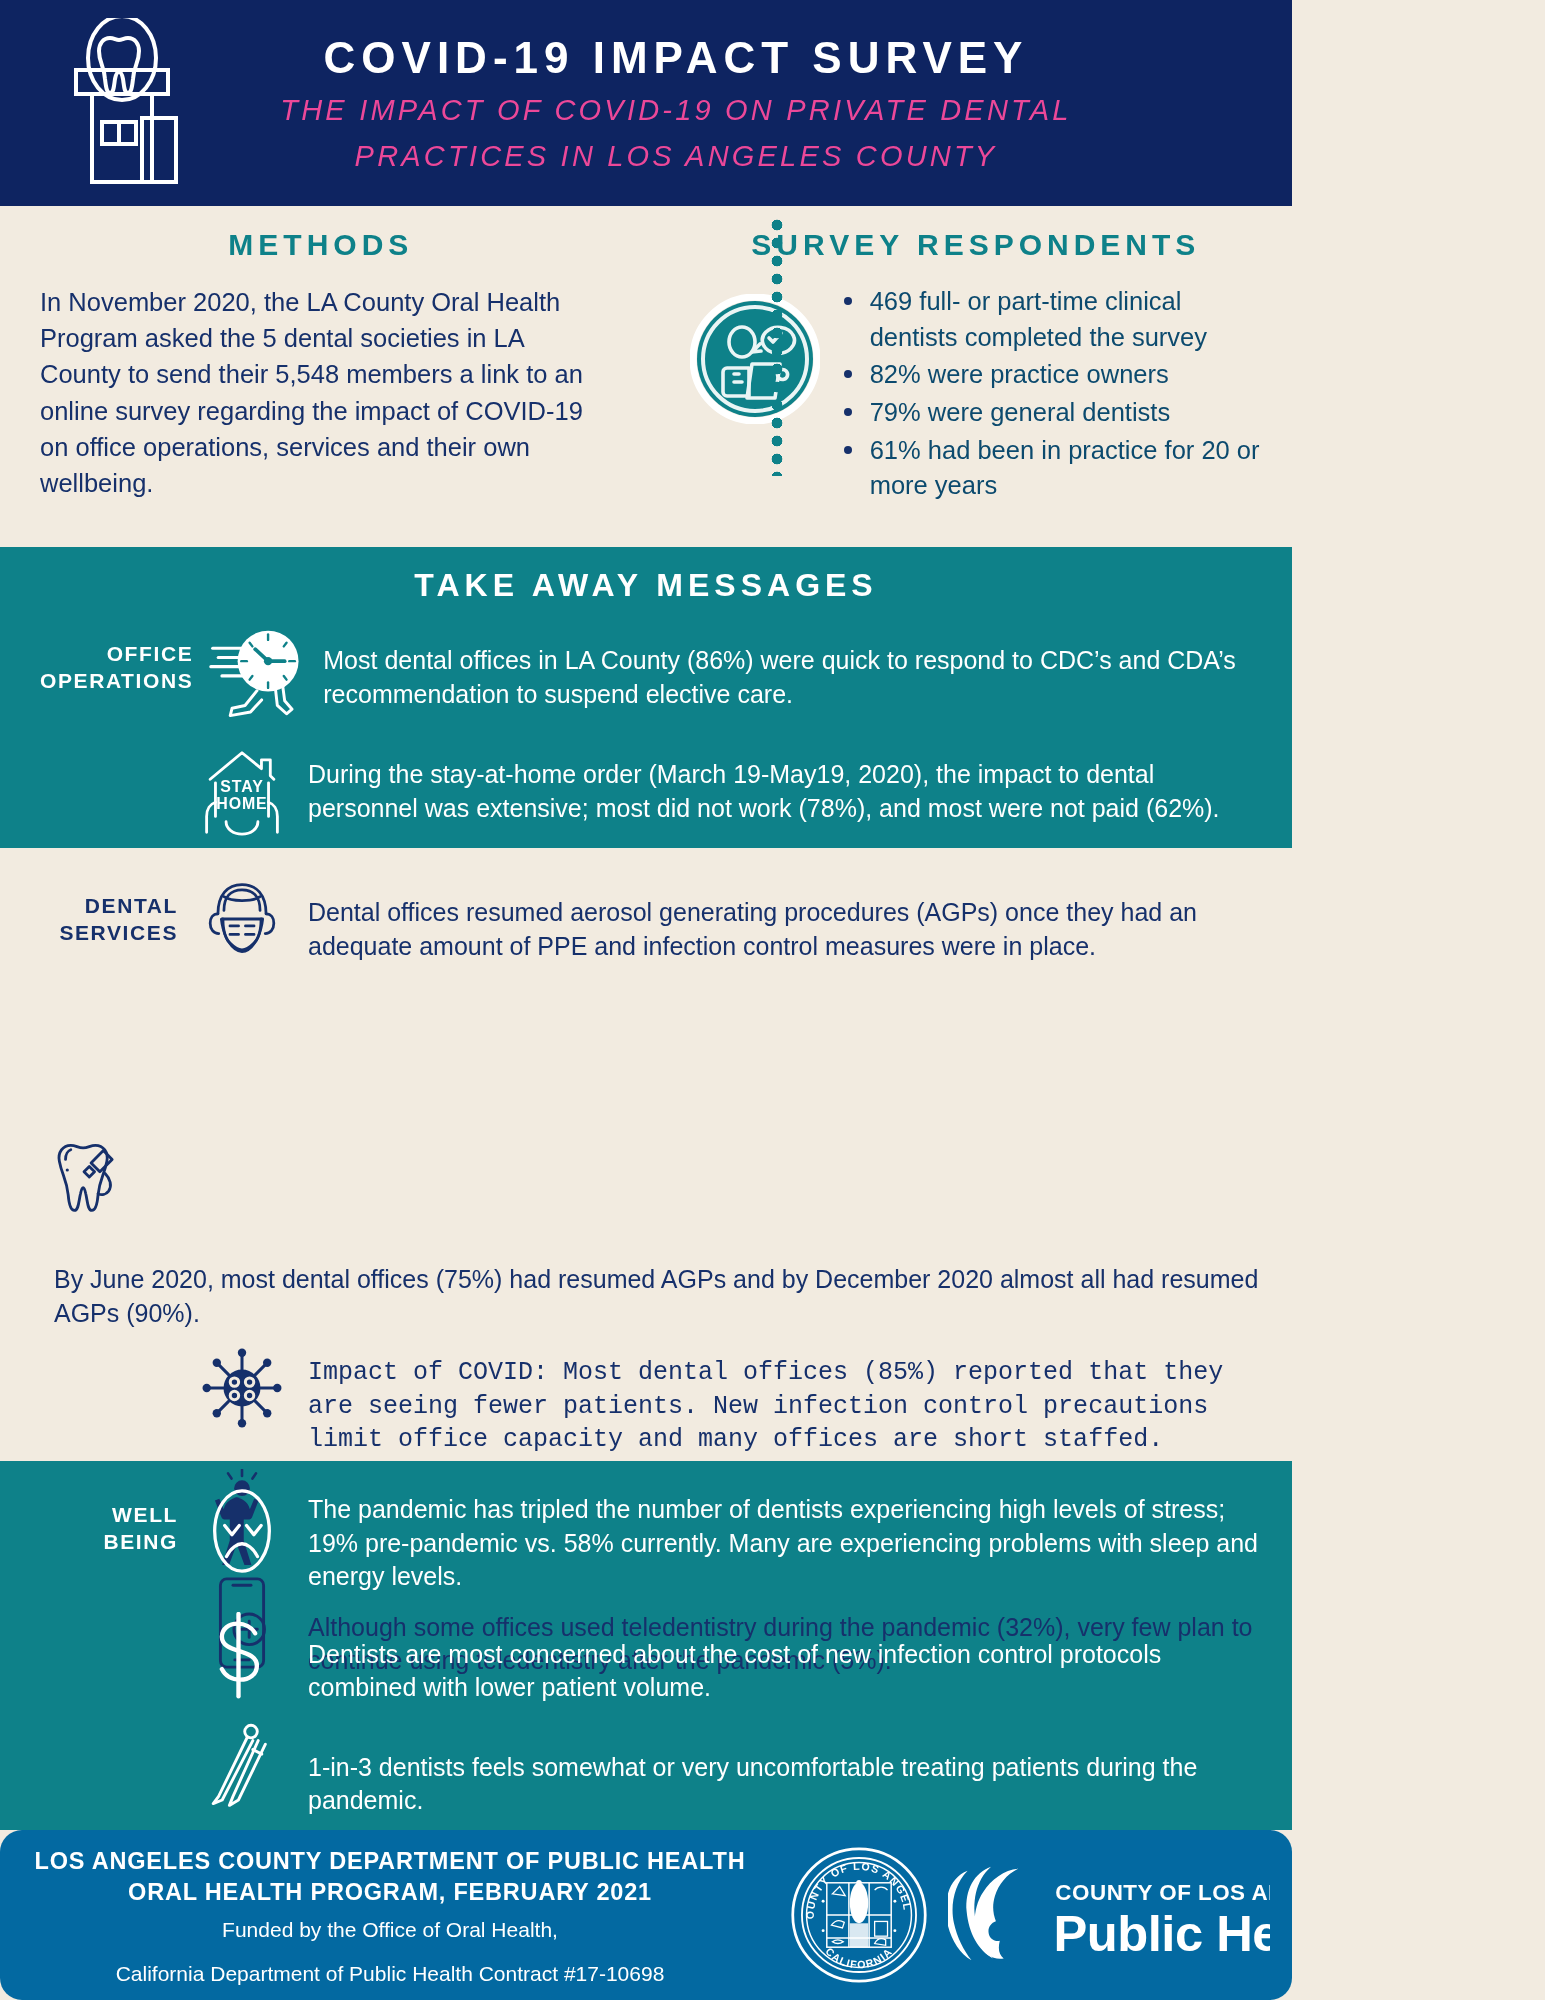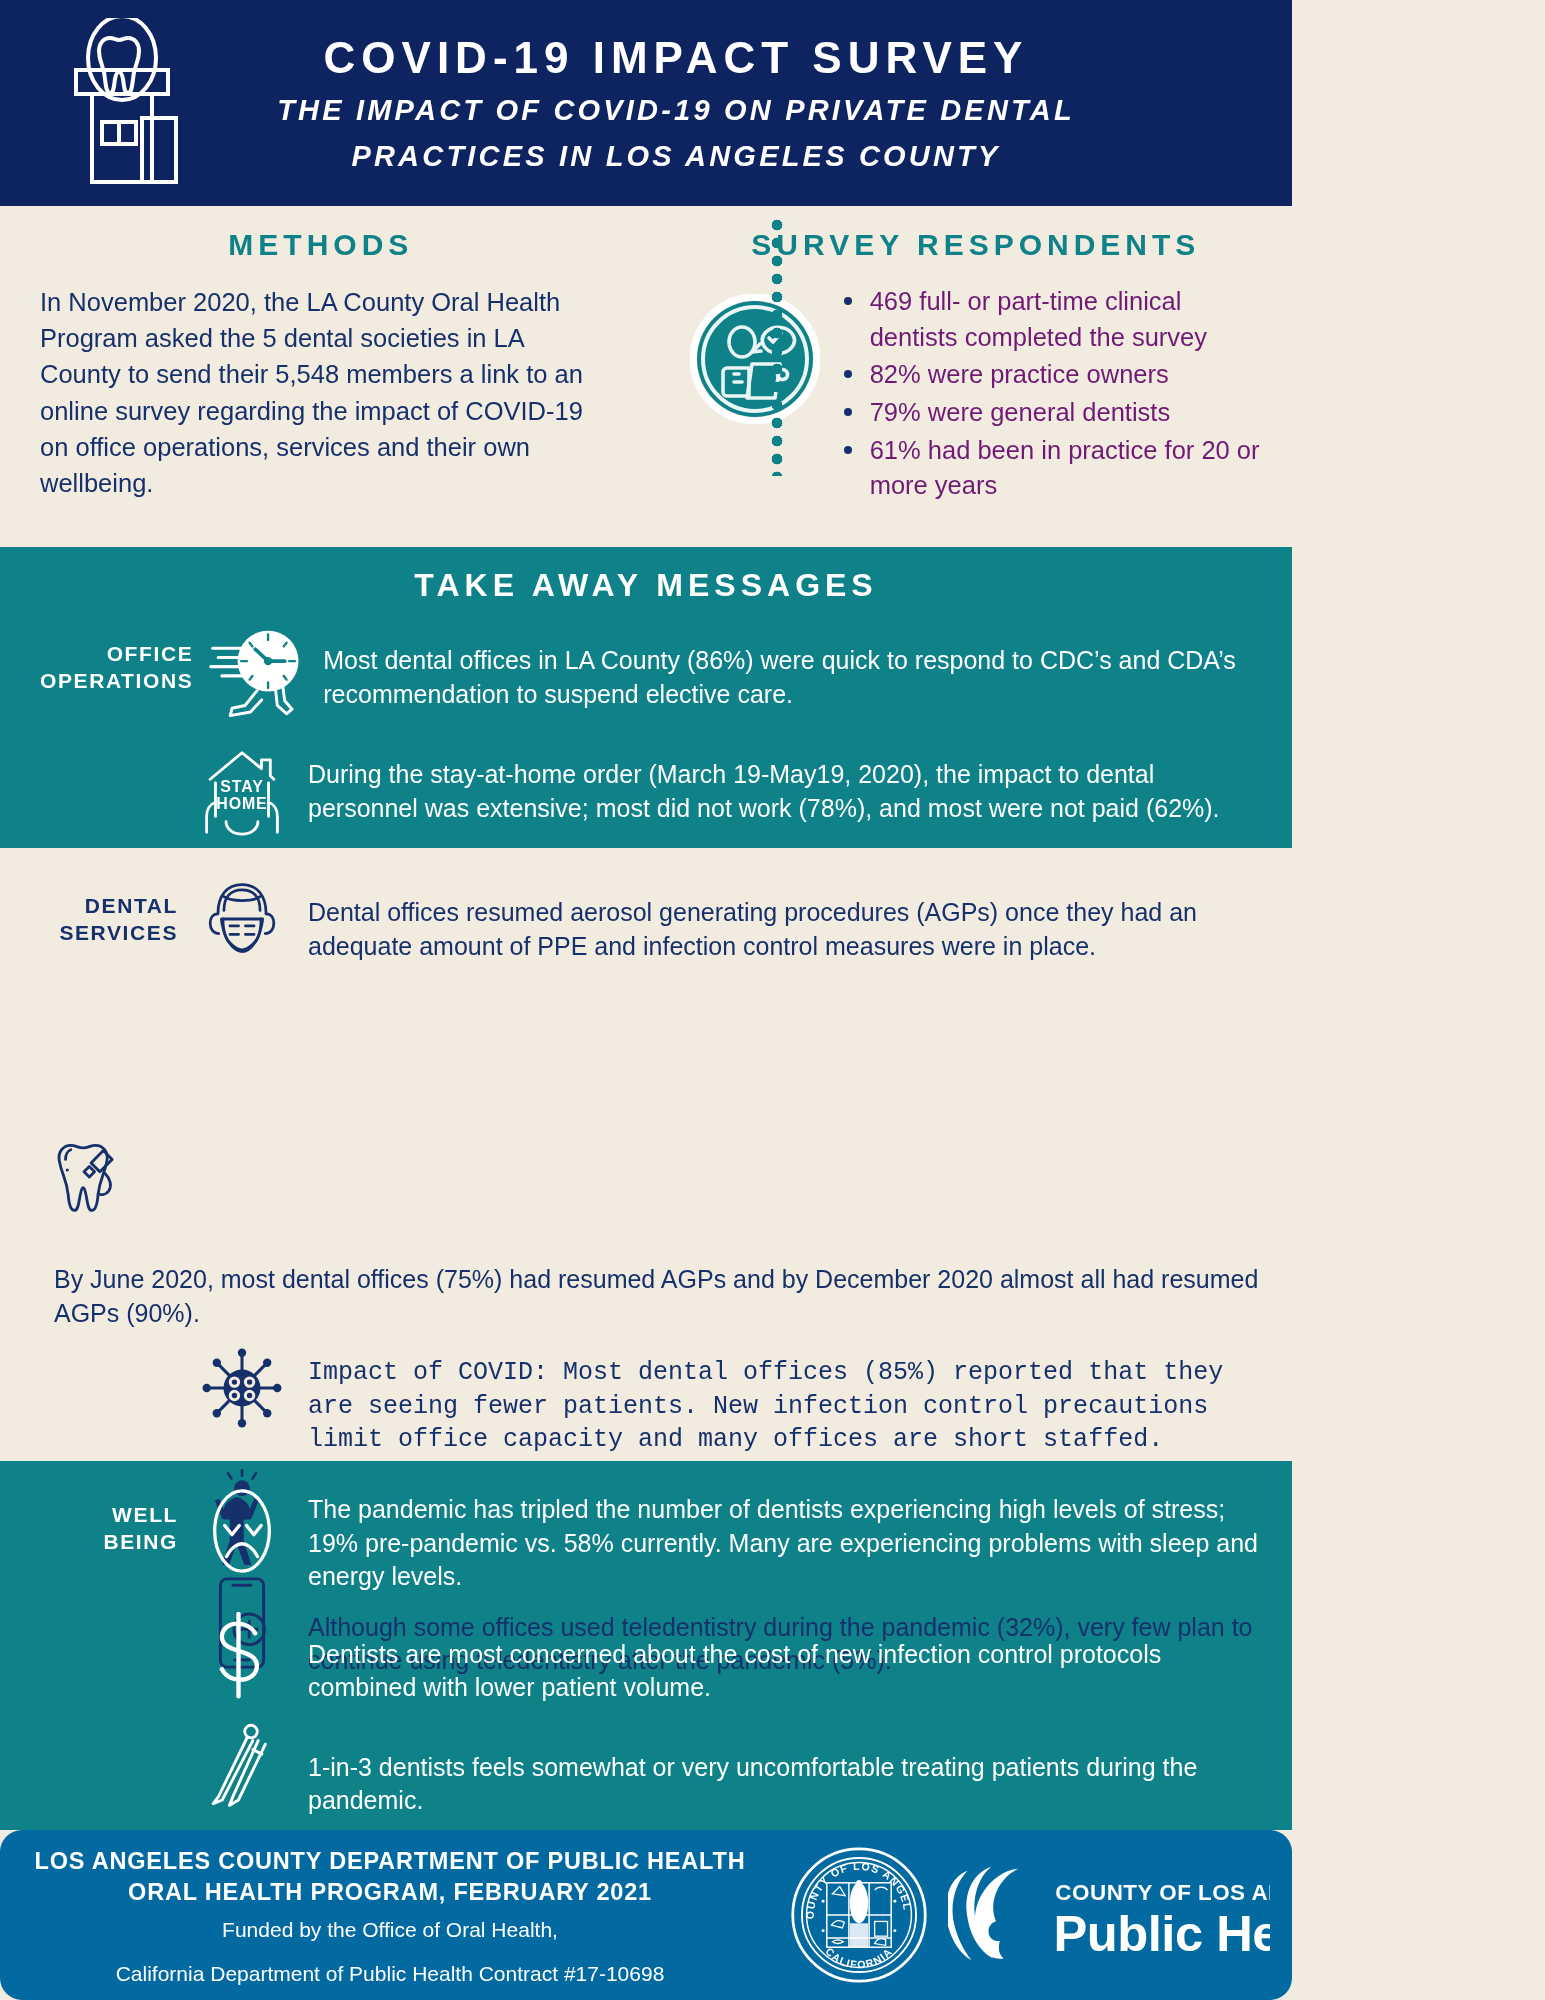--- a/index.html
+++ b/index.html
@@ -36,23 +36,23 @@
     padding-right: 60px;
   }
   .title-main {
     color: #FFFFFF;
     font-size: 44px;
     font-weight: bold;
     letter-spacing: 6px;
     line-height: 1.25;
   }
   .title-sub {
-    color: #ffffff;
+    color: #ec4899;
     font-size: 29px;
-    font-weight: bold;
+    font-weight: normal;
     font-style: italic;
     letter-spacing: 3.2px;
     line-height: 1.35;
     margin-top: 6px;
   }
 
   
   .topsection {
     background: #F2EBE0;
     height: 341px;
@@ -82,21 +82,21 @@
     margin-bottom: 22px;
   }
   .methods-body {
     color: #16306B;
     font-size: 25.5px;
     line-height: 1.42;
   }
 
   .resp-wrap { display: flex; align-items: flex-start; gap: 18px; }
   .resp-icon { flex: 0 0 130px; padding-top: 10px; }
-  .resp-list { list-style: none; color: #701a75; font-size: 25.5px; line-height: 1.40; }
+  .resp-list { list-style: none; color: #0c4a6e; font-size: 25.5px; line-height: 1.40; }
   .resp-list li { position: relative; padding-left: 32px; margin-bottom: 2px; }
   .resp-list li:before {
     content: "";
     position: absolute;
     left: 6px; top: 13px;
     width: 8px; height: 8px;
     border-radius: 50%;
     background: #16306B;
   }
 

